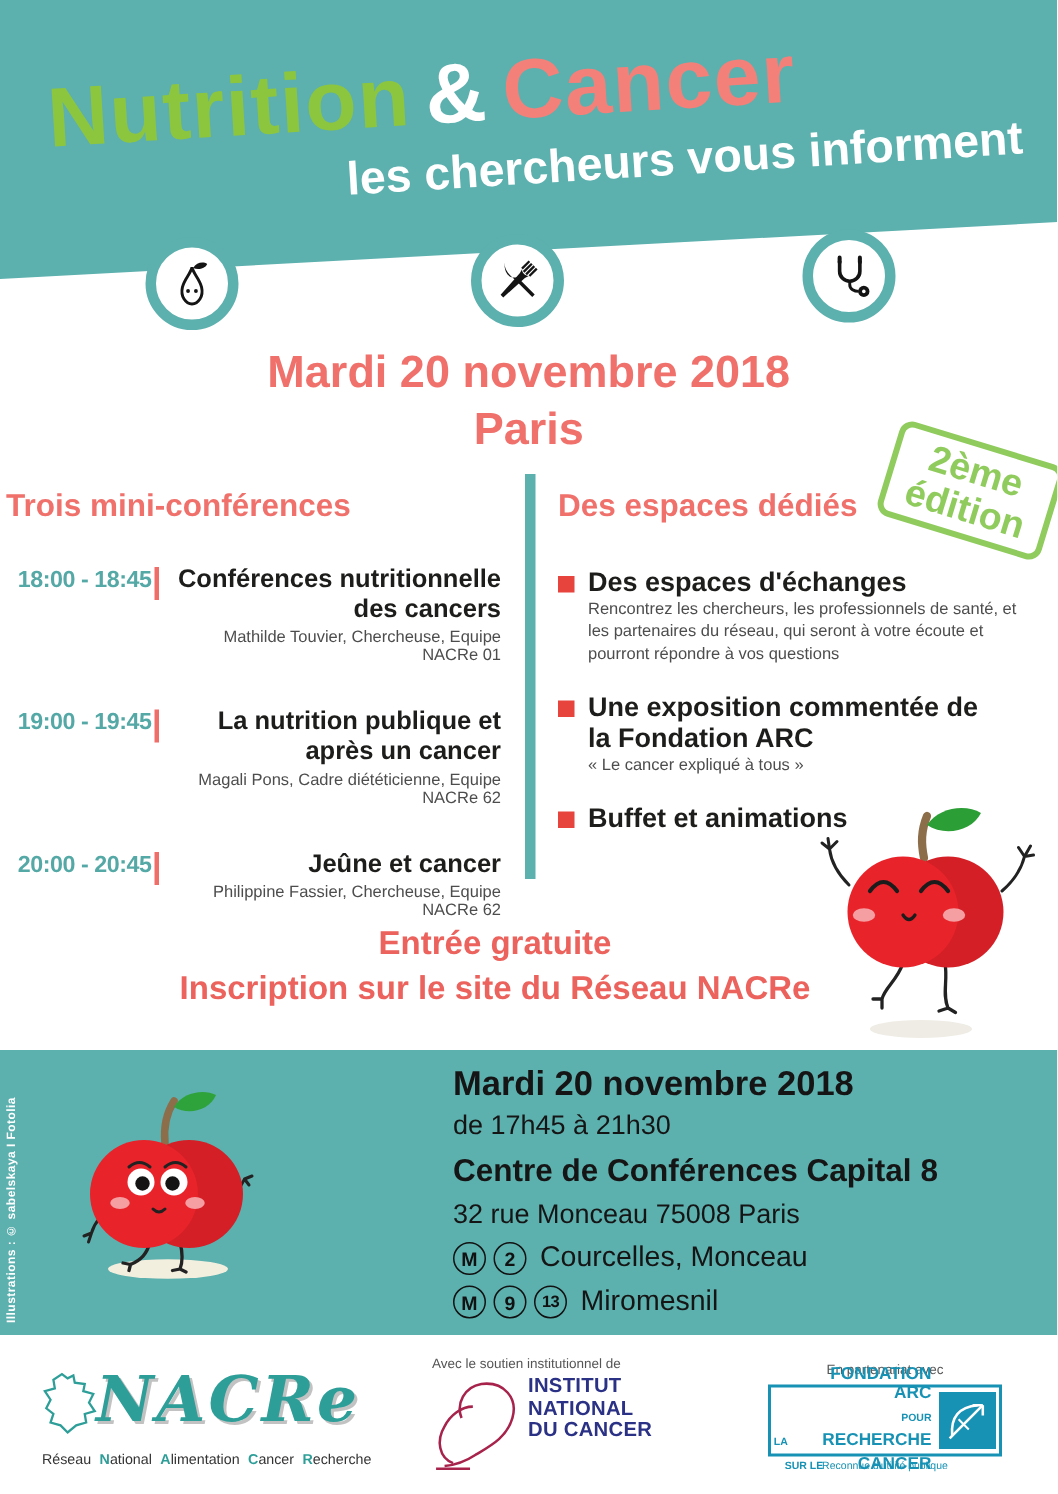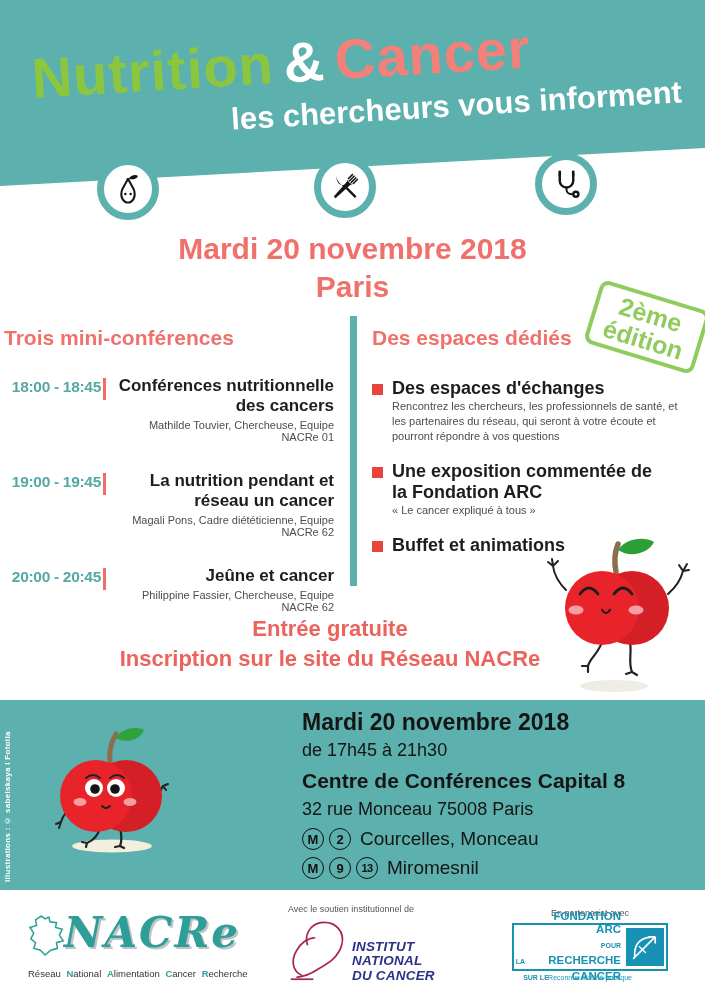--- a/index.html
+++ b/index.html
@@ -64,21 +64,21 @@
   .nacre-row{position:relative;height:58px;}
   .nacre-map{position:absolute;left:0;top:2px;}
   .nacre-script{position:absolute;left:36px;top:0;font-family:"DejaVu Serif",serif;font-style:italic;
                 font-weight:bold;font-size:42px;line-height:54px;color:#2D9E98;letter-spacing:2px;
                 text-shadow:2px 2px 0 rgba(120,120,120,0.45);}
   .nacre-tagline{font-size:9.5px;color:#333;margin-top:4px;white-space:nowrap;}
   .tg-word{display:inline-block;margin-right:3px;}
   .tg-hl::first-letter{color:#2D9E98;font-weight:bold;}
   .inca-block{position:absolute;left:288px;top:904px;width:195px;}
   .intro-small{font-size:9px;color:#555;}
-  .inca-row{display:flex;align-items:flex-end;margin-top:3px;font-style:italic;}
+  .inca-row{display:flex;align-items:flex-start;margin-top:3px;}
   .inca-text{font-size:13.5px;font-weight:bold;color:#2B3286;line-height:14.5px;letter-spacing:0.2px;margin-left:2px;}
   .arc-block{position:absolute;left:505px;top:908px;width:170px;display:flex;flex-direction:column;align-items:center;}
   .arc-box{display:flex;align-items:center;border:2px solid #1792B4;background:#fff;width:152px;height:44px;margin-top:5px;}
   .arc-text{flex:1;text-align:right;padding-right:5px;color:#1792B4;font-weight:bold;line-height:13px;}
   .arc-big{font-size:11.5px;padding-left:21px;}
   .arc-sm{font-size:7px;margin-right:2px;}
   .arc-sq{width:38px;height:38px;background:#1792B4;flex:none;margin-right:2px;display:flex;
           align-items:center;justify-content:center;}
   .arc-sub{font-size:7px;color:#1792B4;margin-top:3px;}
 </style>
@@ -146,21 +146,21 @@
       <div class="s-body">
         <div class="s-title">Conférences nutritionnelle des cancers</div>
         <div class="s-speaker">Mathilde Touvier, Chercheuse, Equipe NACRe 01</div>
       </div>
     </div>
 
     <div class="session">
       <div class="s-time">19:00 - 19:45</div>
       <div class="s-bar"></div>
       <div class="s-body">
-        <div class="s-title">La nutrition pendant et réseau un cancer</div>
+        <div class="s-title">La nutrition publique et après un cancer</div>
         <div class="s-speaker">Magali Pons, Cadre diététicienne, Equipe NACRe 62</div>
       </div>
     </div>
 
     <div class="session">
       <div class="s-time">20:00 - 20:45</div>
       <div class="s-bar"></div>
       <div class="s-body">
         <div class="s-title">Jeûne et cancer</div>
         <div class="s-speaker">Philippine Fassier, Chercheuse, Equipe NACRe 62</div>

